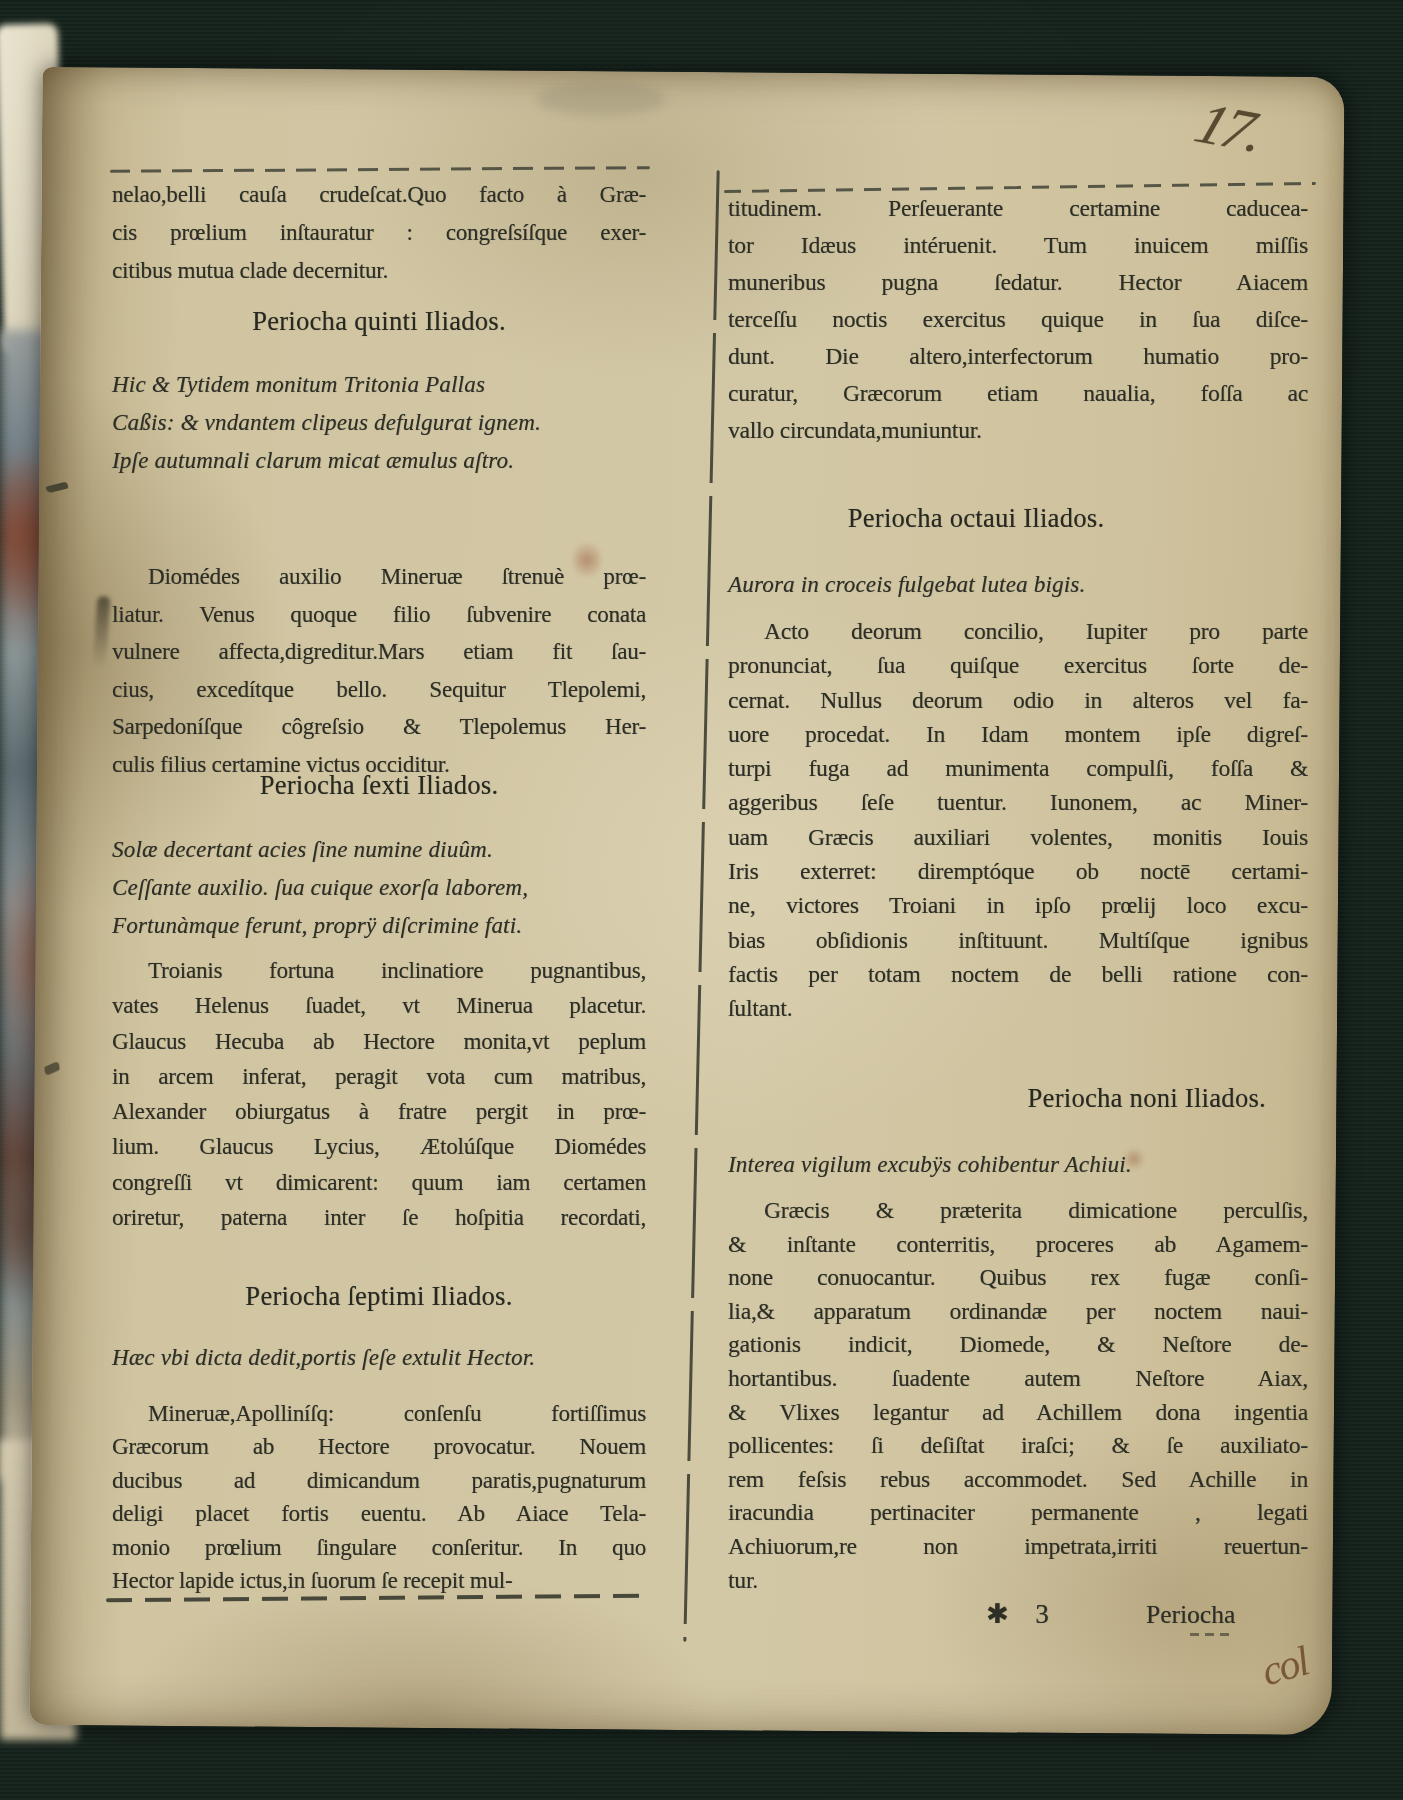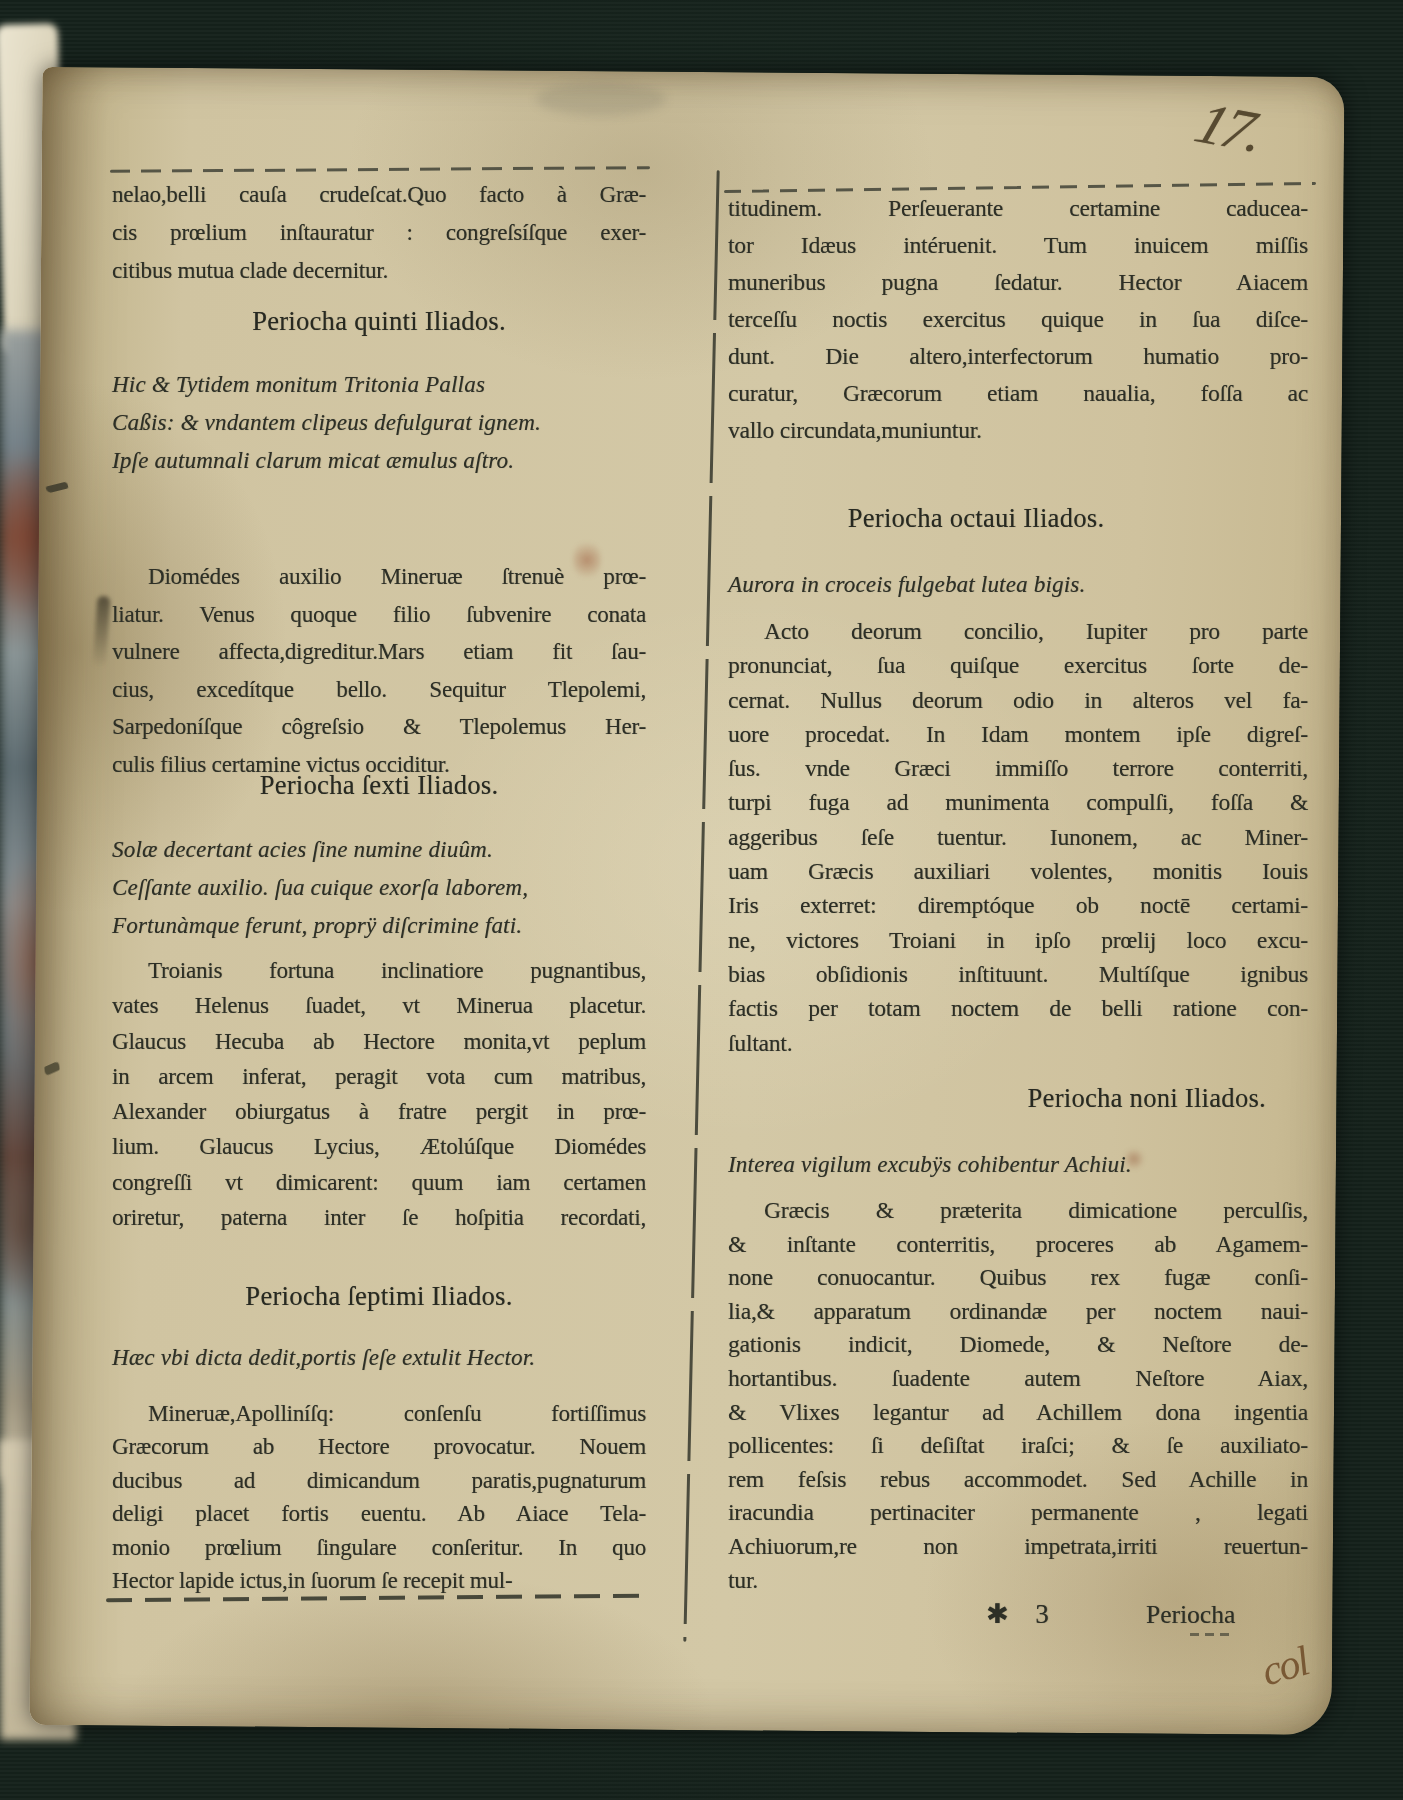--- a/index.html
+++ b/index.html
@@ -208,21 +208,20 @@
     </div>
     <div class="blk heading" data-name="right-column-heading-1">Periocha octaui Iliados.</div>
     <div class="blk verse" data-name="right-column-verse-2">
       <div class="line" data-name="text-line">Aurora in croceis fulgebat lutea bigis.</div>
     </div>
     <div class="blk paragraph" data-name="right-column-paragraph-3">
       <div class="line just ind" data-name="text-line">Acto deorum concilio, Iupiter pro parte</div>
       <div class="line just" data-name="text-line">pronunciat, ſua quiſque exercitus ſorte de-</div>
       <div class="line just" data-name="text-line">cernat. Nullus deorum odio in alteros vel fa-</div>
       <div class="line just" data-name="text-line">uore procedat. In Idam montem ipſe digreſ-</div>
-      <div class="line just" data-name="text-line">ſus. vnde Græci immiſſo terrore conterriti,</div>
       <div class="line just" data-name="text-line">turpi fuga ad munimenta compulſi, foſſa &amp;</div>
       <div class="line just" data-name="text-line">aggeribus ſeſe tuentur. Iunonem, ac Miner-</div>
       <div class="line just" data-name="text-line">uam Græcis auxiliari volentes, monitis Iouis</div>
       <div class="line just" data-name="text-line">Iris exterret: diremptóque ob noctē certami-</div>
       <div class="line just" data-name="text-line">ne, victores Troiani in ipſo prœlij loco excu-</div>
       <div class="line just" data-name="text-line">bias obſidionis inſtituunt. Multíſque ignibus</div>
       <div class="line just" data-name="text-line">factis per totam noctem de belli ratione con-</div>
       <div class="line" data-name="text-line">ſultant.</div>
     </div>
     <div class="blk heading" data-name="right-column-heading-4">Periocha noni Iliados.</div>

